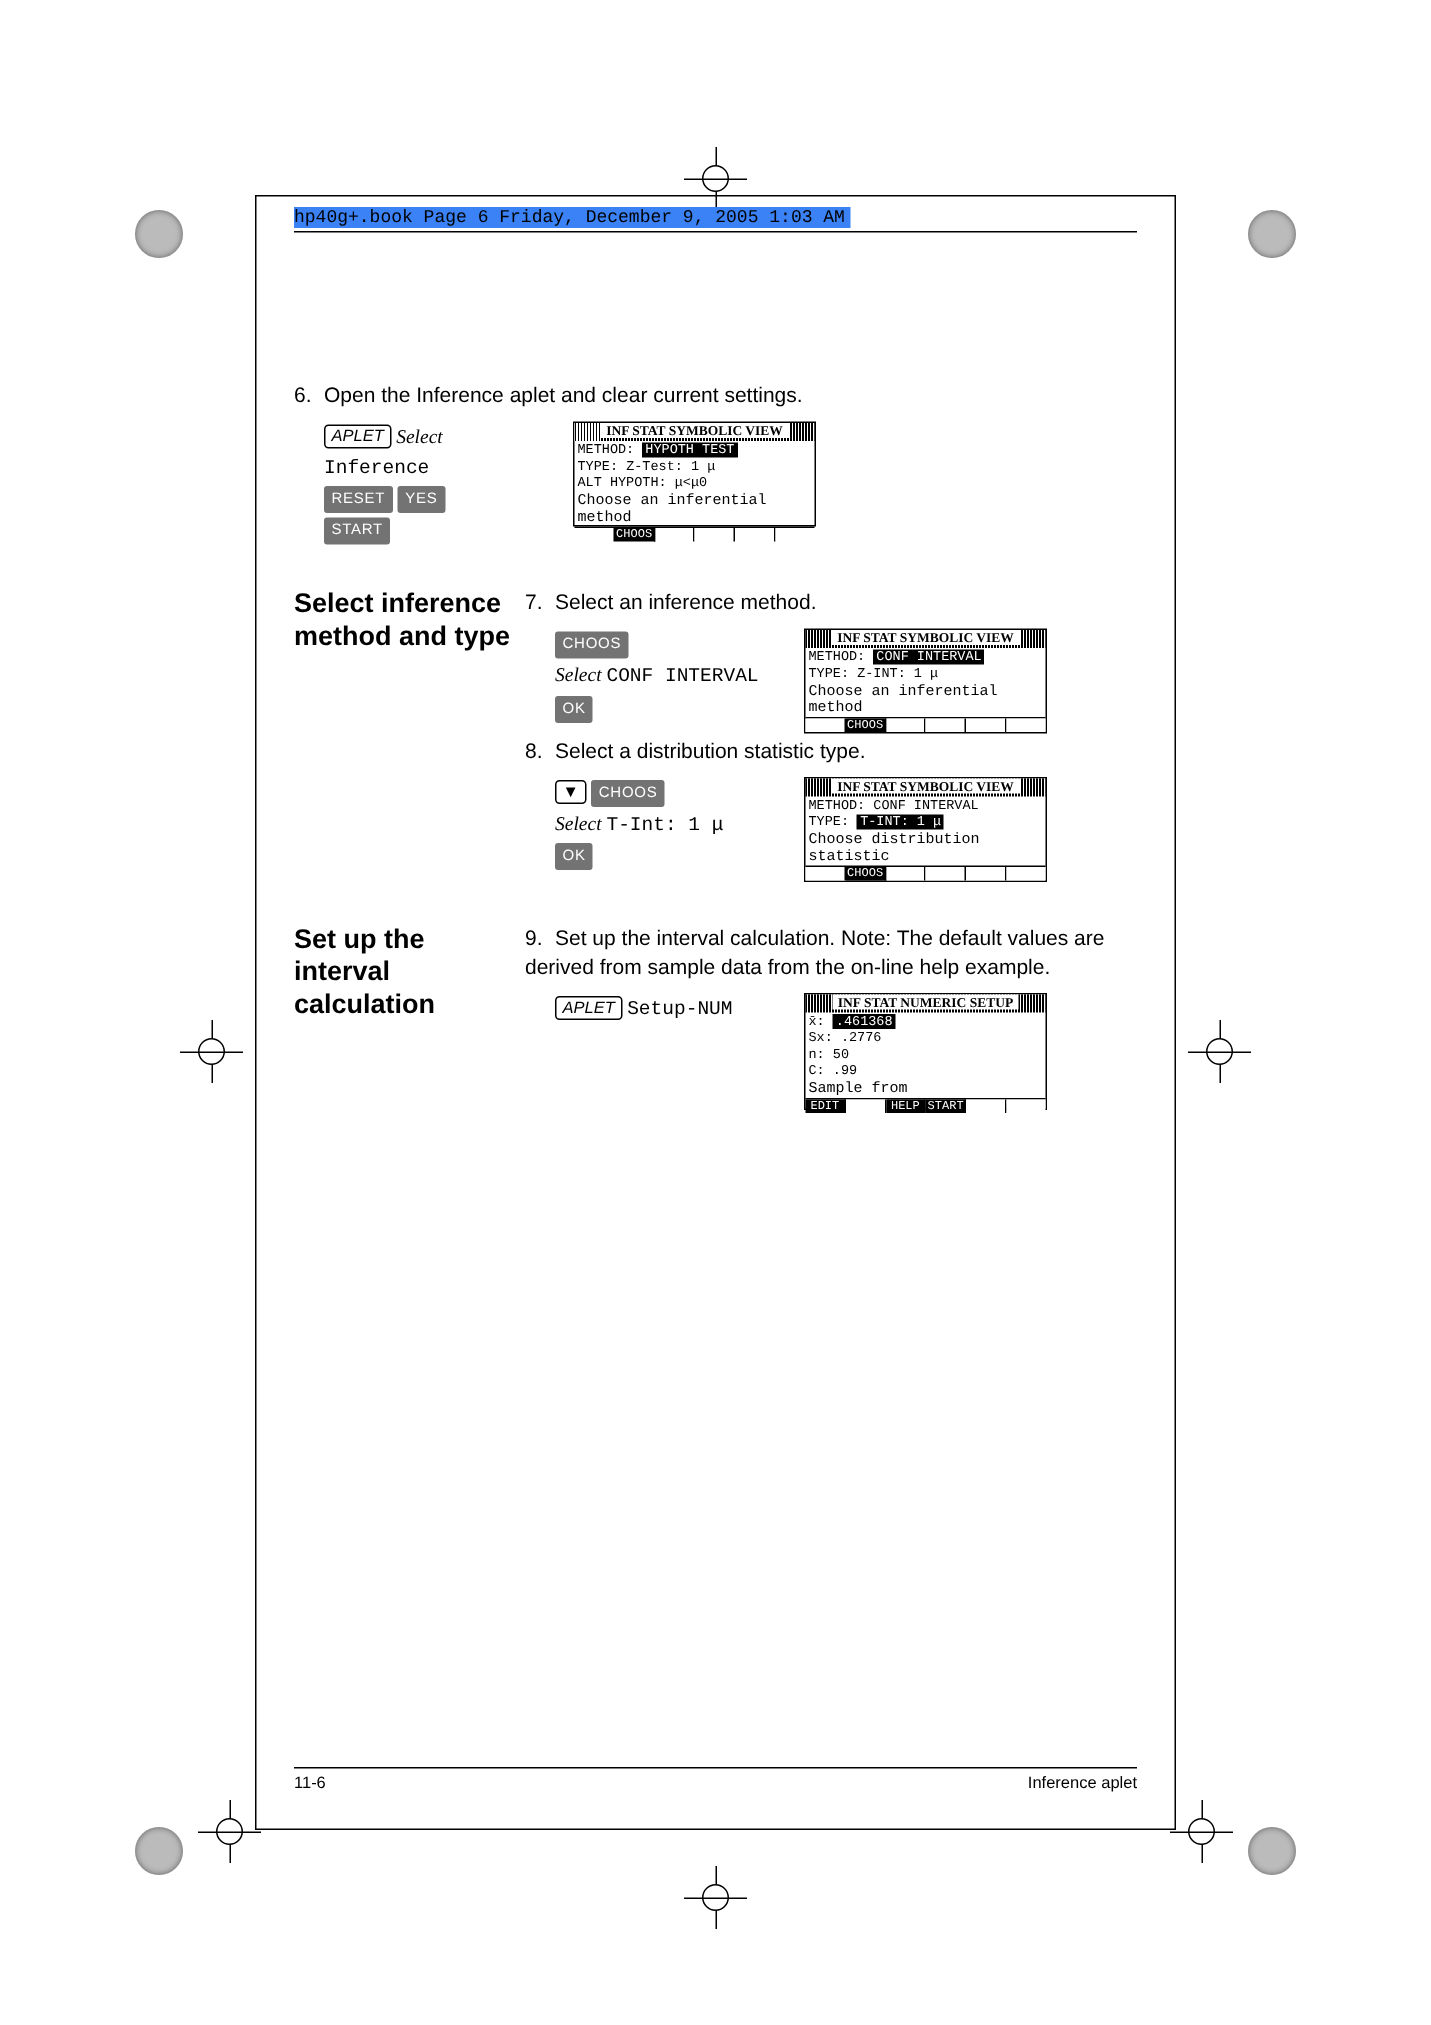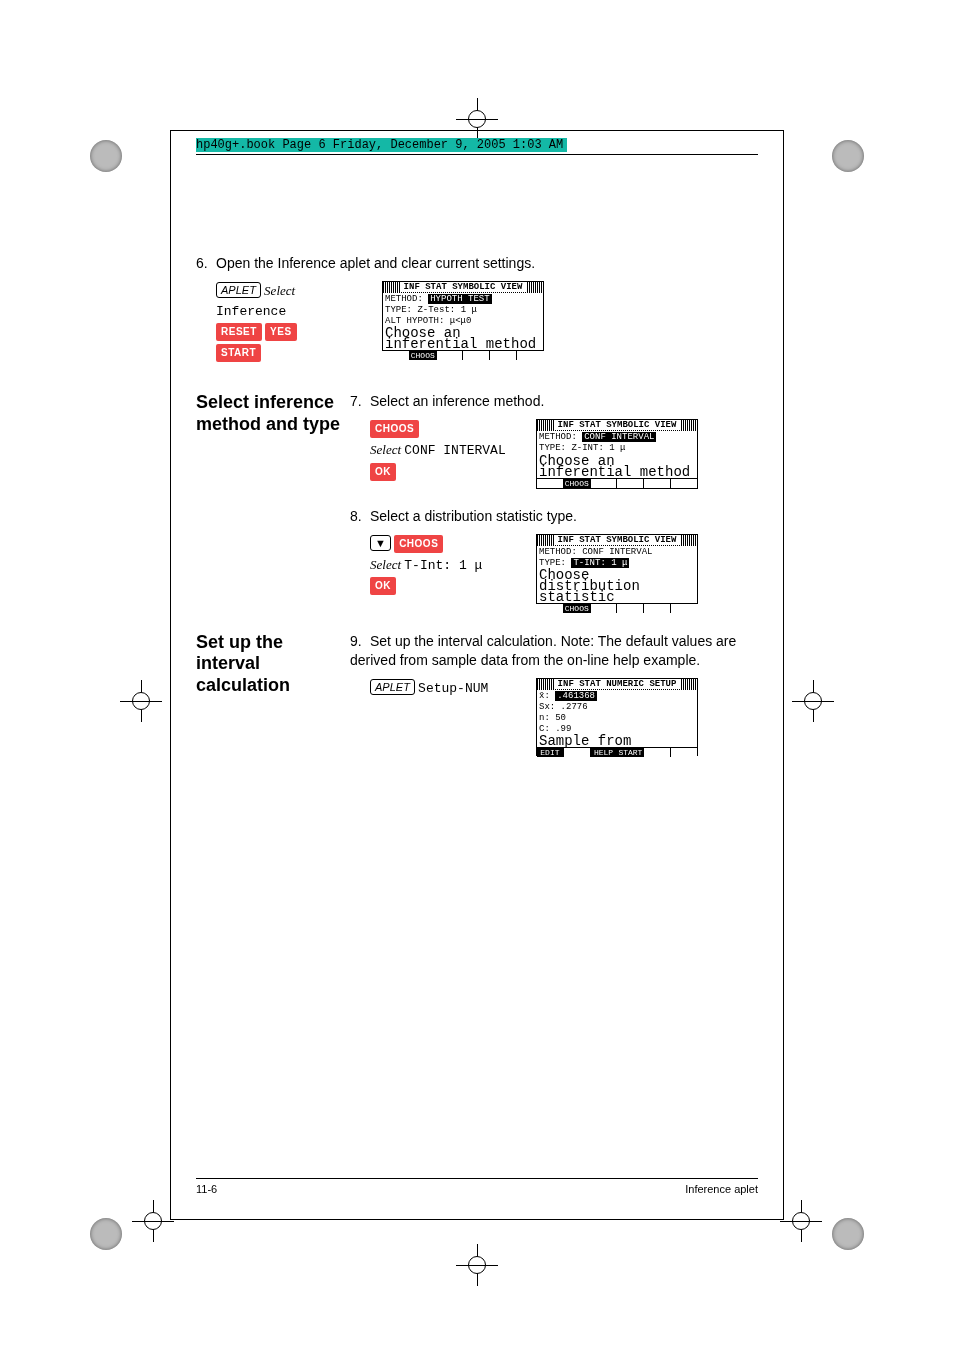--- a/index.html
+++ b/index.html
@@ -56,21 +56,21 @@
   .hdr-line {
     position: absolute;
     left: 196px; right: 196px; top: 154px;
     border-top: 1px solid #000;
   }
   .hdr-text {
     position: absolute;
     left: 196px; top: 138px;
     font-family: "Courier New", monospace;
     font-size: 12px;
-    background: #14b8a6;
+    background: #3b82f6;
     padding-right: 4px;
   }
   .content {
     position: absolute;
     left: 196px; right: 196px;
     top: 254px;
   }
   .row {
     display: flex;
     margin-bottom: 28px;
@@ -113,24 +113,24 @@
     border-radius: 3px;
     padding: 0 4px;
     font-family: Arial, sans-serif;
     font-size: 11px;
     line-height: 14px;
     vertical-align: 1px;
     font-style: italic;
   }
   .softkey {
     display: inline-block;
-    background: #ef4444;
+    background: #737373;
     color: #fff;
     font-family: Arial, sans-serif;
-    font-weight: 700;
+    font-weight: 400;
     font-size: 10px;
     padding: 1px 5px;
     border-radius: 2px;
     letter-spacing: 0.5px;
     vertical-align: 1px;
   }
   .mono { font-family: "Courier New", monospace; }
   .ital { font-style: italic; }
 
   .screen {
@@ -148,31 +148,32 @@
   .screen-title {
     text-align: center;
     background: repeating-linear-gradient(90deg,#000 0 1px,#fff 1px 2px);
     color: #000;
     font-weight: 700;
     position: relative;
   }
   .screen-title span {
     background: #fff;
     padding: 0 4px;
+    font-family: Liberation Serif, serif;
   }
   .screen-body {
     flex: 1;
     padding: 1px 2px;
   }
   .scr-line { white-space: nowrap; }
   .inv {
     background: #000000; color: #fff; padding: 0 2px;
   }
   .screen-msg {
-    font-size: 14px;
+    font-size: 10px;
     padding: 0 2px;
   }
   .screen-menu {
     display: flex;
     height: 10px;
     border-top: 1px solid #000;
   }
   .screen-menu div {
     flex: 1;
     border-right: 1px solid #000;
@@ -297,21 +298,21 @@
             <div class="blank"></div>
               <div>CHOOS</div>
               <div class="blank"></div>
               <div class="blank"></div>
               <div class="blank"></div>
               <div class="blank"></div>
           </div>
         </div>
       </div>
 
-      <div class="step-text" style="margin-top:18px">
+      <div class="step-text" style="margin-top:2px">
         <span class="step-num">8.</span><span>Select a distribution statistic type.</span>
       </div>
       <div class="instr-block">
         <div class="instr-col">
           <div>
             <span class="keycap">▼</span>
             <span class="softkey">CHOOS</span>
           </div>
           <div><span class="ital">Select</span> <span class="mono">T-Int: 1 μ</span></div>
           <div><span class="softkey">OK</span></div>

